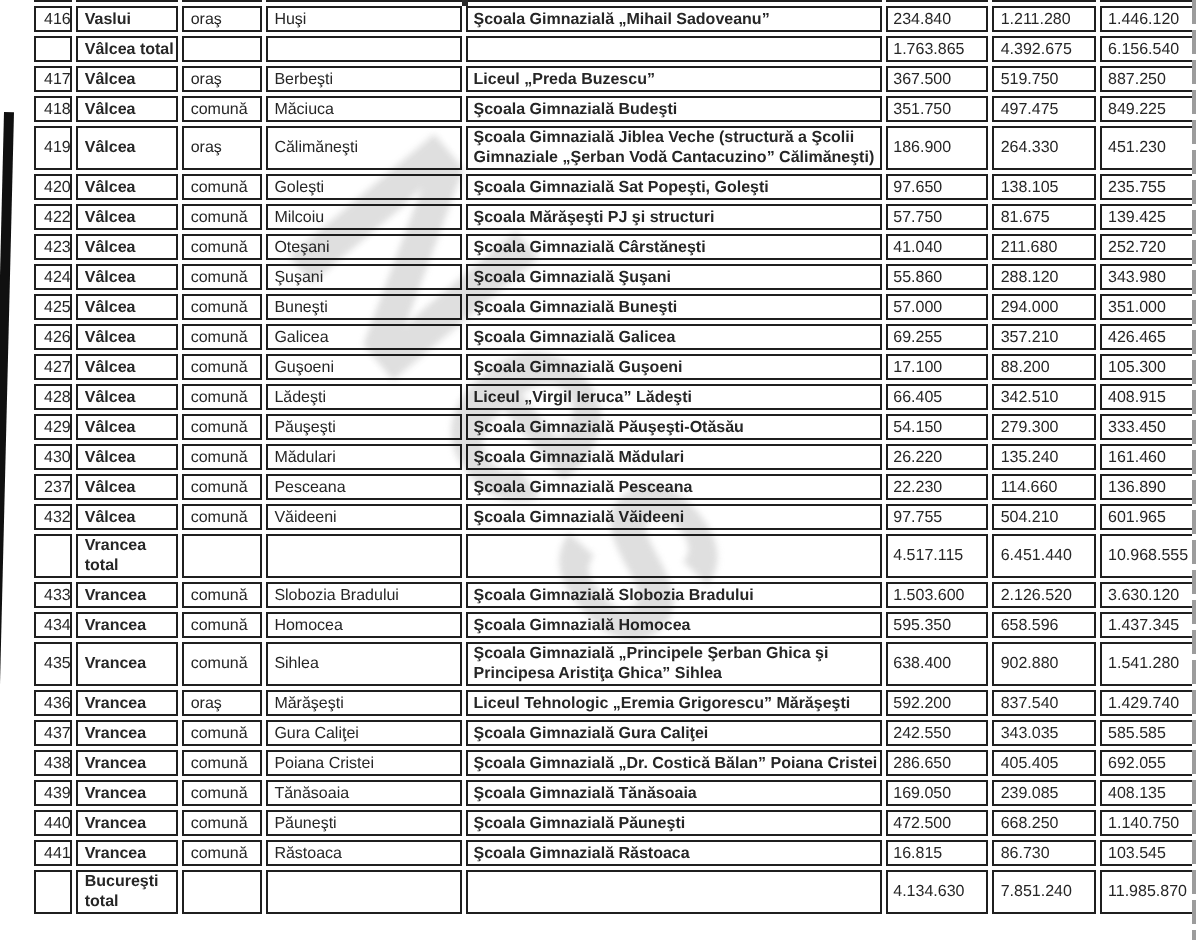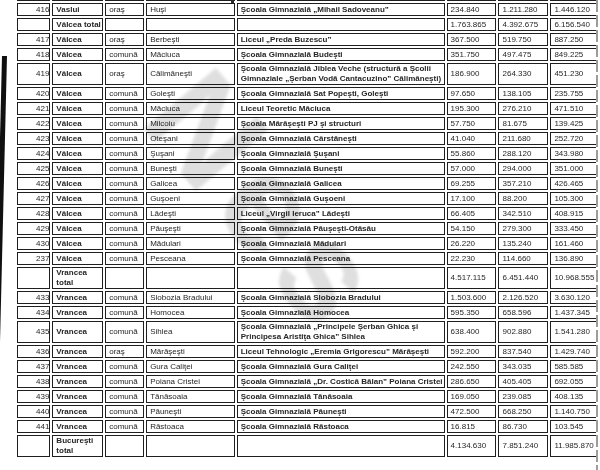--- a/index.html
+++ b/index.html
@@ -13,21 +13,21 @@
   }
   td {
     border:1.5px solid #1f1f1f; background:#ffffff;
     font-size:8px; line-height:10px; color:#262626;
     padding:0 1px 0 3px; vertical-align:middle;
     box-sizing:border-box; height:13px; overflow:hidden;
   }
   tr.row-partial td { height:12px; }
   td.num { white-space:nowrap; }
   td.pre { white-space:pre;font-weight:bold; }
-  td.nr  { padding-left:18px; padding-right:0; }
+  td.nr  { padding-left:4px; padding-right:0; }
   
   .scan-edge {
     position:absolute; left:2px; top:56px; width:4.5px; height:416px;
     background:#101010; transform:rotate(1.4deg); transform-origin:top center;
   }
   .next-col-line {
     position:absolute; left:596px; top:0; width:1.5px; height:470px;
     background:repeating-linear-gradient(#9c9c9c 0 12px, #ffffff 12px 15px);
   }
   .top-remnant {
@@ -123,30 +123,20 @@
           <td class="nr">420</td>
           <td class="pre">Vâlcea</td>
           <td>comună</td>
           <td>Goleşti</td>
           <td class="pre">Şcoala Gimnazială Sat Popeşti, Goleşti</td>
           <td class="num">97.650</td>
           <td class="num">138.105</td>
           <td class="num">235.755</td>
         </tr>
         <tr class="row-entry">
-          <td class="nr">421</td>
-          <td class="pre">Vâlcea</td>
-          <td>comună</td>
-          <td>Măciuca</td>
-          <td class="pre">Liceul Teoretic Măciuca</td>
-          <td class="num">195.300</td>
-          <td class="num">276.210</td>
-          <td class="num">471.510</td>
-        </tr>
-        <tr class="row-entry">
           <td class="nr">422</td>
           <td class="pre">Vâlcea</td>
           <td>comună</td>
           <td>Milcoiu</td>
           <td class="pre">Şcoala Mărăşeşti PJ şi structuri</td>
           <td class="num">57.750</td>
           <td class="num">81.675</td>
           <td class="num">139.425</td>
         </tr>
         <tr class="row-entry">
@@ -231,20 +221,30 @@
         </tr>
         <tr class="row-entry">
           <td class="nr">237</td>
           <td class="pre">Vâlcea</td>
           <td>comună</td>
           <td>Pesceana</td>
           <td class="pre">Şcoala Gimnazială Pesceana</td>
           <td class="num">22.230</td>
           <td class="num">114.660</td>
           <td class="num">136.890</td>
+        </tr>
+        <tr class="row-entry">
+          <td class="nr">432</td>
+          <td class="pre">Vâlcea</td>
+          <td>comună</td>
+          <td>Văideeni</td>
+          <td class="pre">Şcoala Gimnazială Văideeni</td>
+          <td class="num">97.755</td>
+          <td class="num">504.210</td>
+          <td class="num">601.965</td>
         </tr>
         <tr class="row-total">
           <td class="nr"></td>
           <td class="pre">Vrancea
 total</td>
           <td></td>
           <td></td>
           <td class="pre"></td>
           <td class="num">4.517.115</td>
           <td class="num">6.451.440</td>

